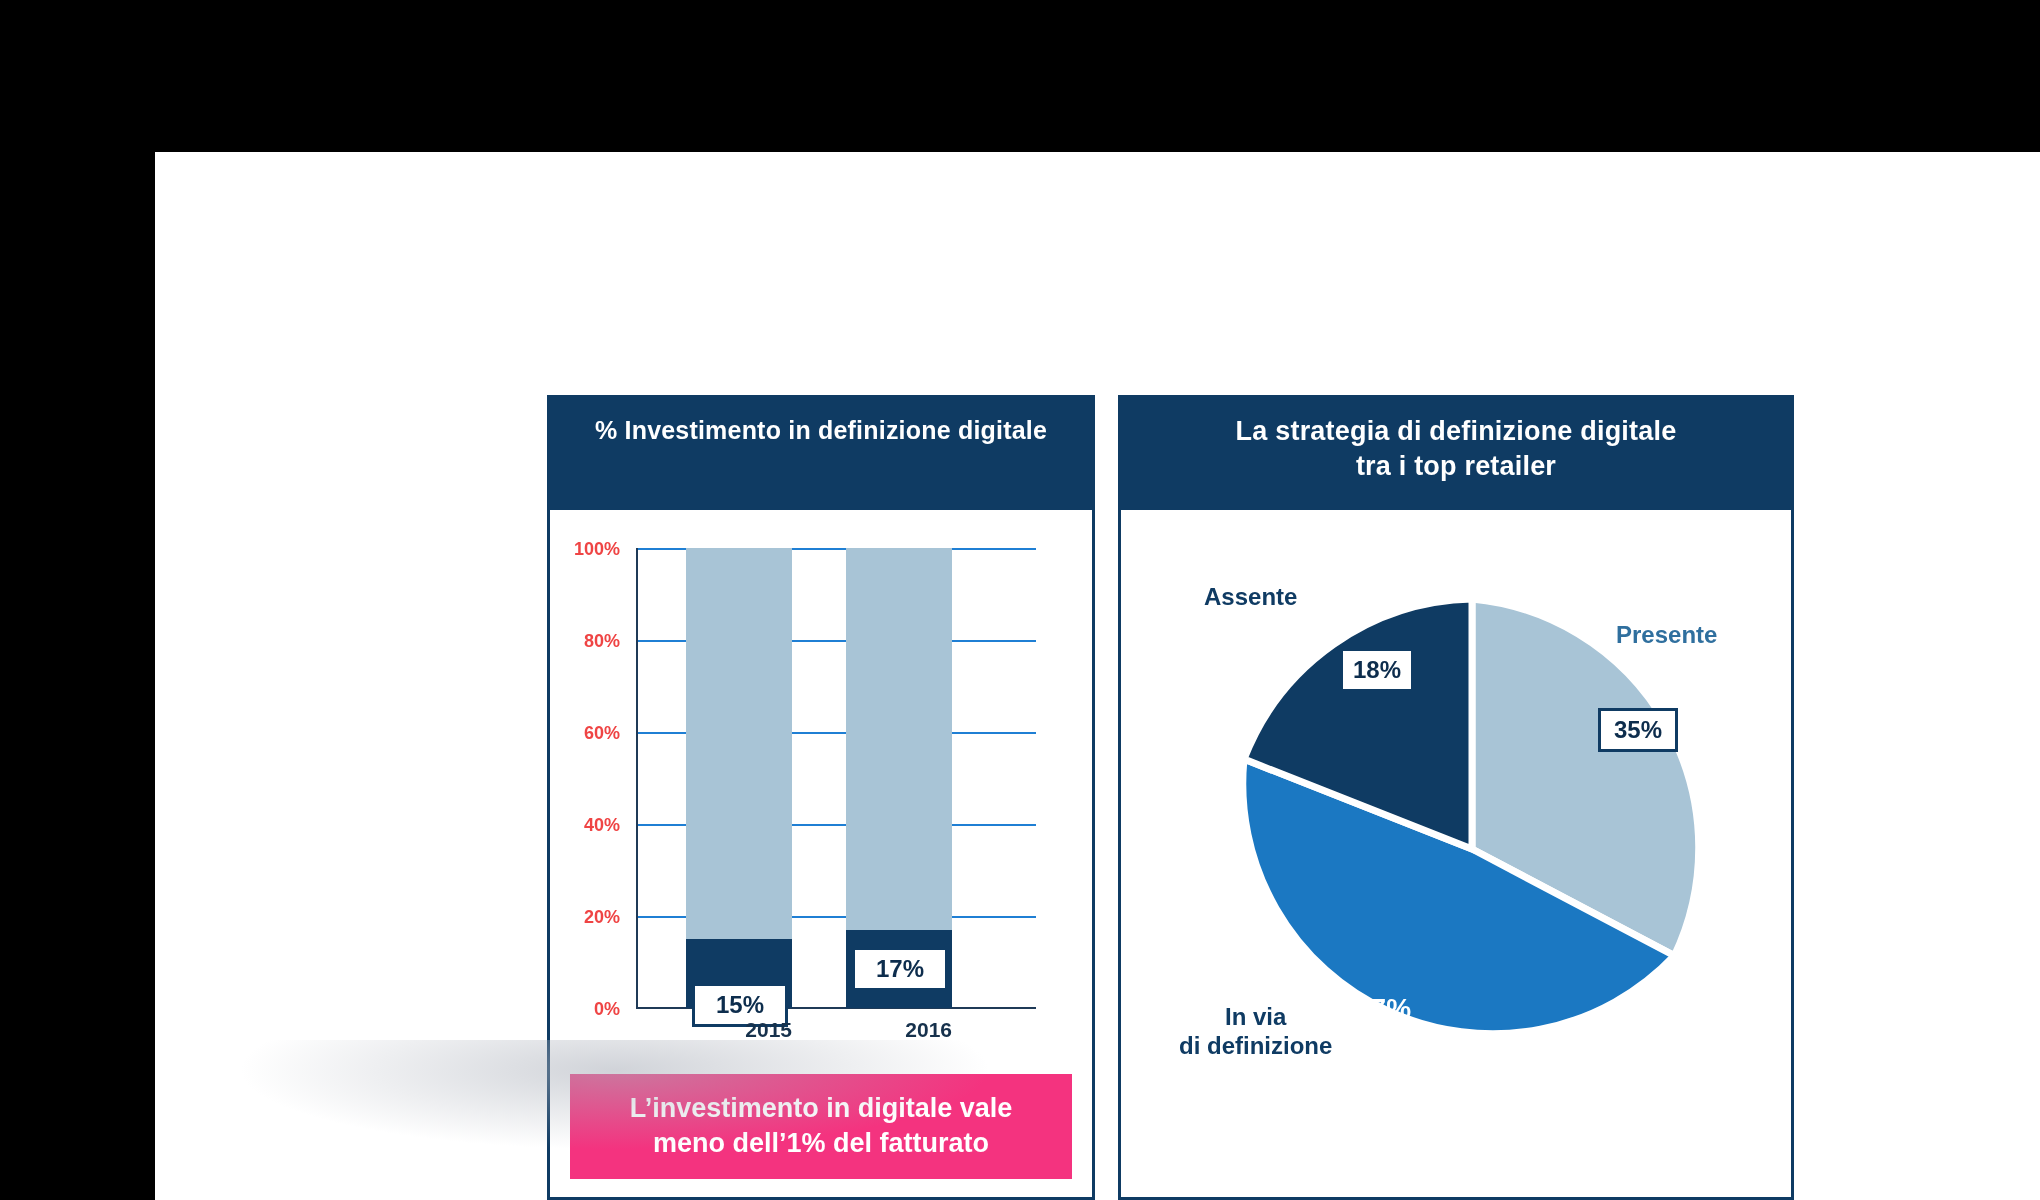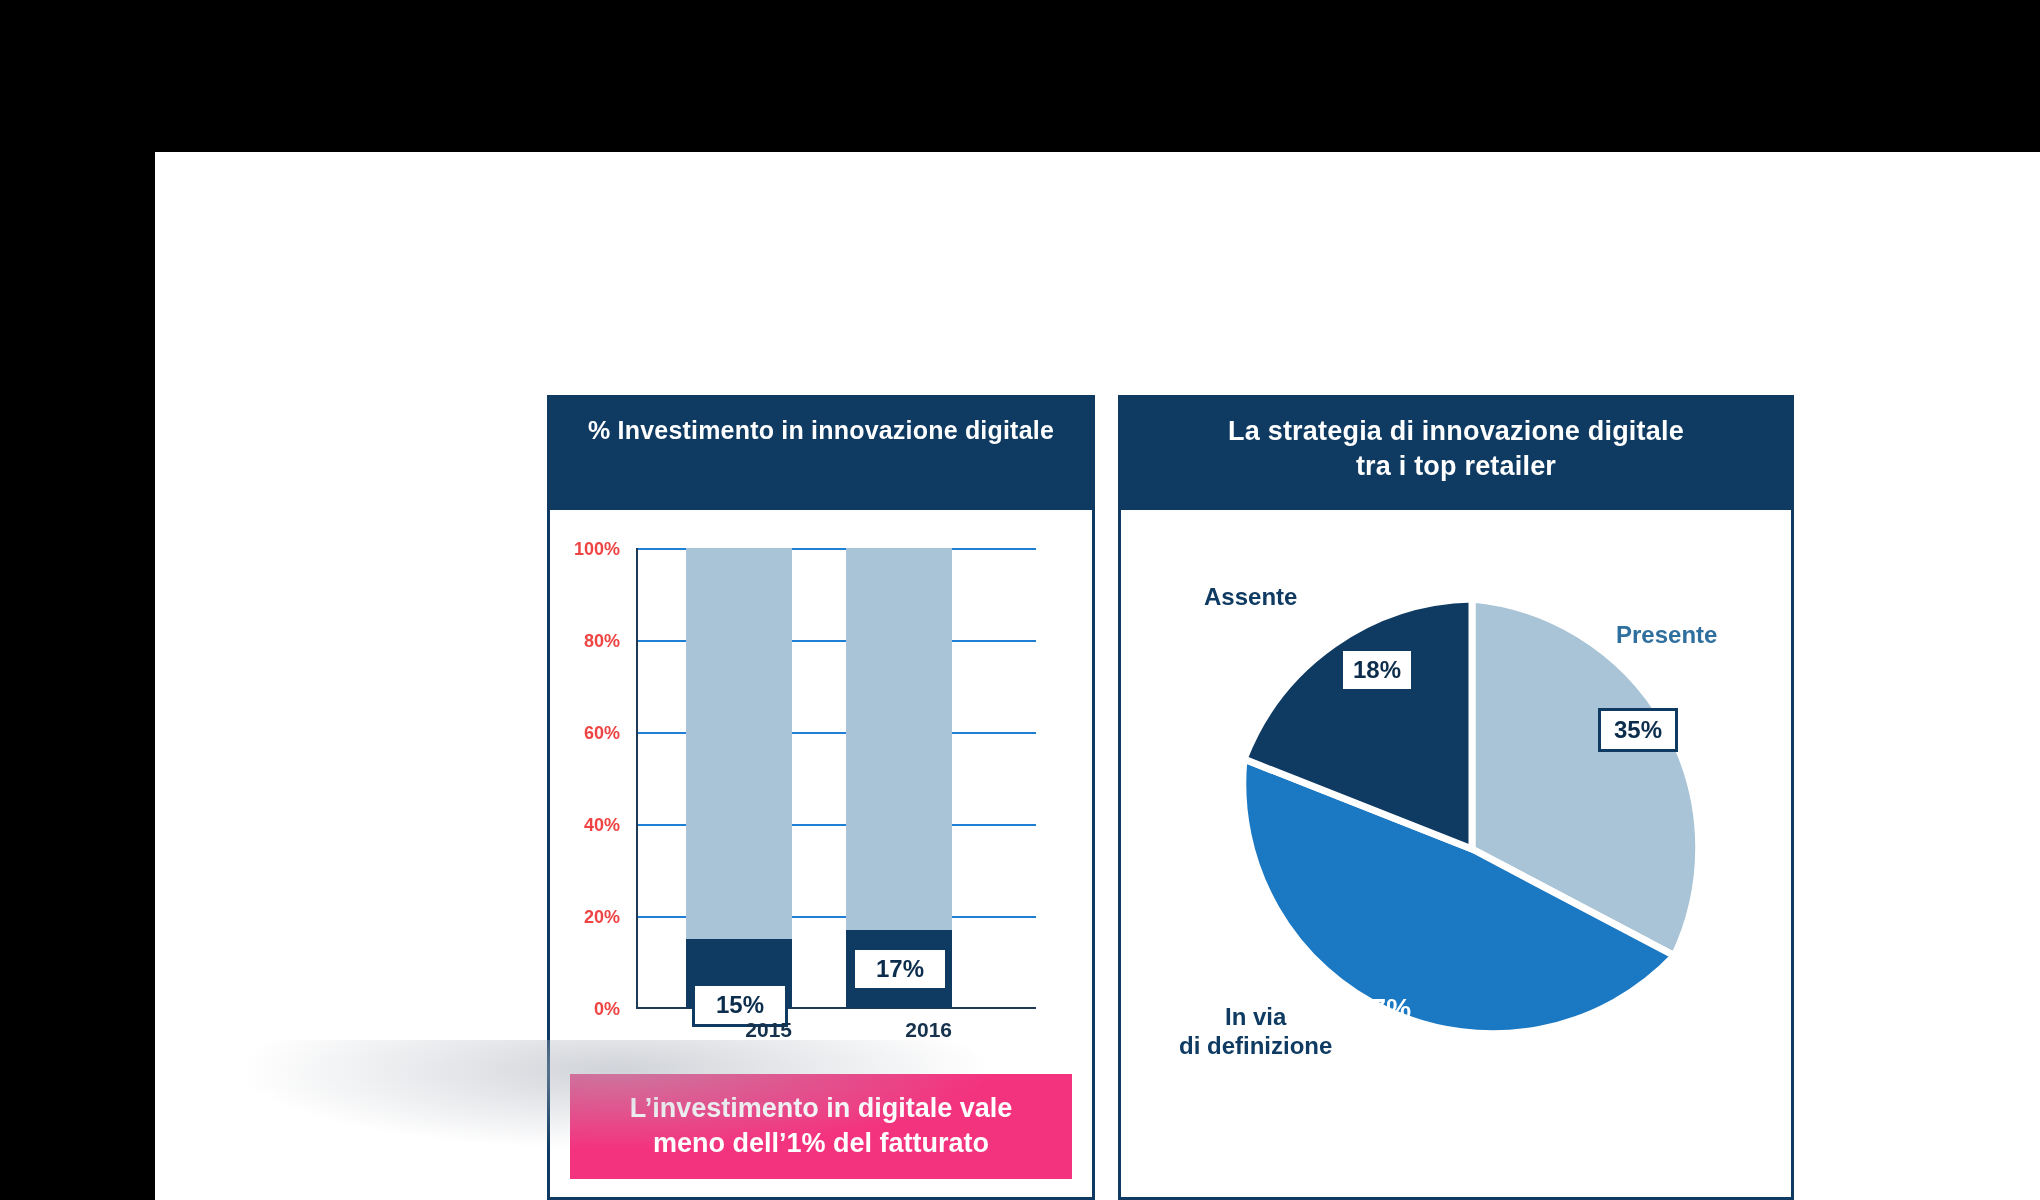--- a/index.html
+++ b/index.html
@@ -173,21 +173,21 @@
 </head>
 <body>
 
 <div id="stage">
 
   <div id="slide">
 
     <div class="panel" id="panel-left">
 
       <div class="panel-header">
-        <div>% Investimento  in innovazione  digitale</div>
+        <div>% Investimento  in definizione  digitale</div>
       </div>
 
       <div id="bar-chart">
 
         <div class="axis-label" style="left:8px; top:29px;">100%</div>
         <div class="axis-label" style="left:8px; top:121px;">80%</div>
         <div class="axis-label" style="left:8px; top:213px;">60%</div>
         <div class="axis-label" style="left:8px; top:305px;">40%</div>
         <div class="axis-label" style="left:8px; top:397px;">20%</div>
         <div class="axis-label" style="left:8px; top:489px;">0%</div>
@@ -216,21 +216,21 @@
 
       <div id="pink-callout">
         <div>L’investimento in digitale vale</div>
         <div>meno dell’1% del fatturato</div>
       </div>
     </div>
 
     <div class="panel" id="panel-right">
 
       <div class="panel-header">
-        <div>La strategia di innovazione digitale</div>
+        <div>La strategia di definizione digitale</div>
         <div>tra i top retailer</div>
       </div>
 
       <div id="pie-wrap">
         <svg id="pie-svg" width="512" height="512" viewBox="0 0 512 512">
 
           <path d="M256,256 L256,6 A250,250 0 0,1 458.3,362.7 Z" fill="#a8c4d6" stroke="#ffffff" stroke-width="7"></path>
 
           <path d="M256,256 L458.3,362.7 A250,250 0 0,1 28.0,166.1 Z" fill="#1b78c2" stroke="#ffffff" stroke-width="7"></path>
 

